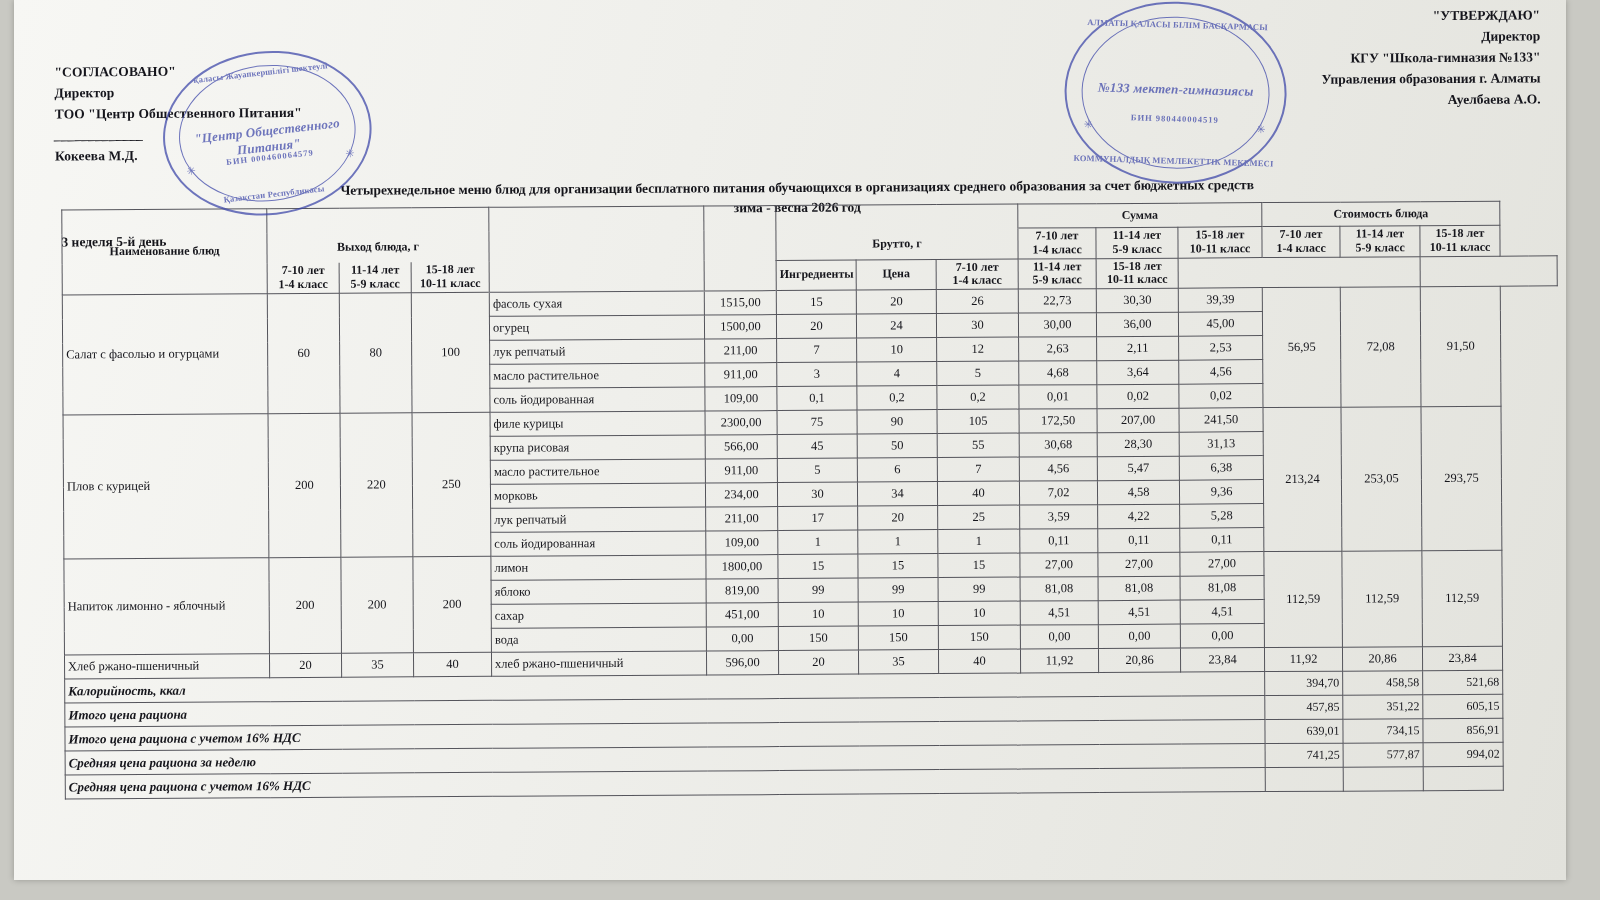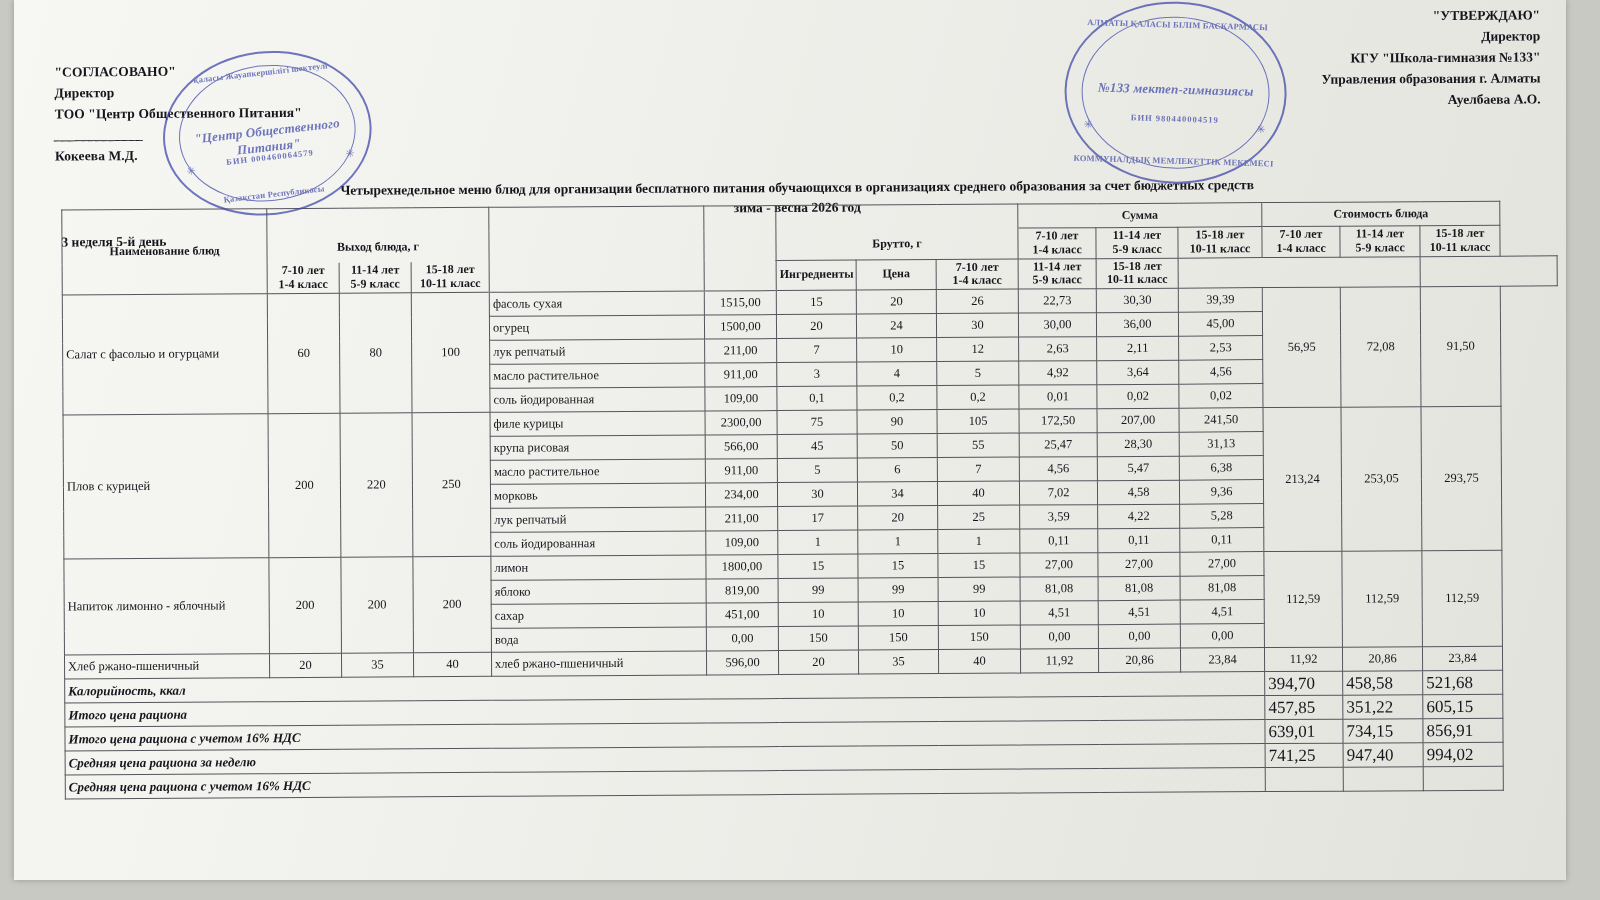--- a/index.html
+++ b/index.html
@@ -174,21 +174,21 @@
   .c-name { text-align: left; font-weight: normal; padding-left: 4px; }
   .c-center { text-align: center; }
   .c-ing { text-align: left; padding-left: 4px; }
   .totals-label {
     text-align: left;
     font-style: italic;
     font-weight: bold;
     padding-left: 6px;
     font-size: 13px;
   }
-  .totals-val { text-align: left; font-size: 17px; }
+  .totals-val { text-align: right; font-size: 12px; }
   .big-head { font-size: 12.5px; }
   .sub-head { font-size: 11.5px; font-weight: bold; }
 
   
   #skew {
     transform: rotate(-0.35deg);
     transform-origin: 50% 30%;
   }
 </style>
 </head>
@@ -307,21 +307,21 @@
               <td class="c-center">2,63</td>
               <td class="c-center">2,11</td>
               <td class="c-center">2,53</td>
             </tr>
             <tr>
               <td class="c-ing">масло растительное</td>
               <td class="c-center">911,00</td>
               <td class="c-center">3</td>
               <td class="c-center">4</td>
               <td class="c-center">5</td>
-              <td class="c-center">4,92</td>
+              <td class="c-center">4,68</td>
               <td class="c-center">3,64</td>
               <td class="c-center">4,56</td>
             </tr>
             <tr>
               <td class="c-ing">соль йодированная</td>
               <td class="c-center">109,00</td>
               <td class="c-center">0,1</td>
               <td class="c-center">0,2</td>
               <td class="c-center">0,2</td>
               <td class="c-center">0,01</td>
@@ -344,21 +344,21 @@
               <td rowspan="6" class="c-center">213,24</td>
               <td rowspan="6" class="c-center">253,05</td>
               <td rowspan="6" class="c-center">293,75</td>
             </tr>
             <tr>
               <td class="c-ing">крупа рисовая</td>
               <td class="c-center">566,00</td>
               <td class="c-center">45</td>
               <td class="c-center">50</td>
               <td class="c-center">55</td>
-              <td class="c-center">25,47</td>
+              <td class="c-center">30,68</td>
               <td class="c-center">28,30</td>
               <td class="c-center">31,13</td>
             </tr>
             <tr>
               <td class="c-ing">масло растительное</td>
               <td class="c-center">911,00</td>
               <td class="c-center">5</td>
               <td class="c-center">6</td>
               <td class="c-center">7</td>
               <td class="c-center">4,56</td>
@@ -473,21 +473,21 @@
             </tr>
             <tr>
               <td colspan="12" class="totals-label">Итого цена рациона с учетом 16% НДС</td>
               <td class="totals-val">639,01</td>
               <td class="totals-val">734,15</td>
               <td class="totals-val">856,91</td>
             </tr>
             <tr>
               <td colspan="12" class="totals-label">Средняя цена рациона за неделю</td>
               <td class="totals-val">741,25</td>
-              <td class="totals-val">947,40</td>
+              <td class="totals-val">577,87</td>
               <td class="totals-val">994,02</td>
             </tr>
             <tr>
               <td colspan="12" class="totals-label">Средняя цена рациона с учетом 16% НДС</td>
               <td class="totals-val"></td>
               <td class="totals-val"></td>
               <td class="totals-val"></td>
             </tr>
           </tbody>
       </table>

